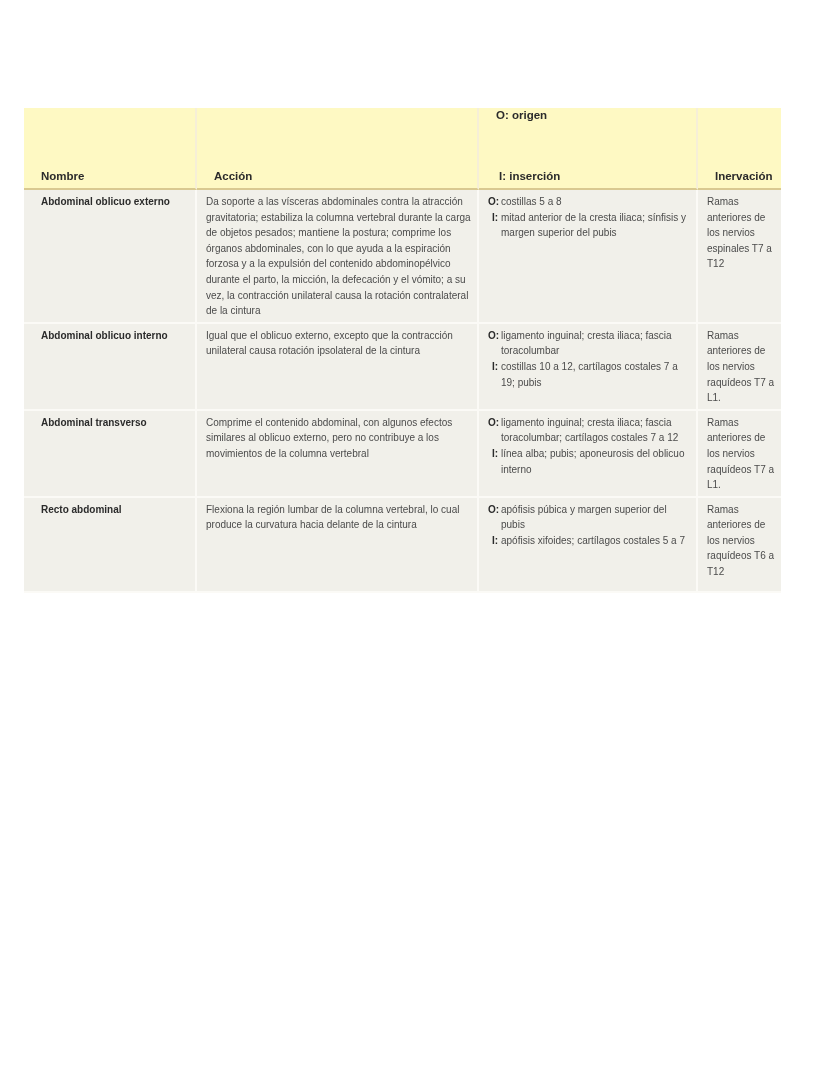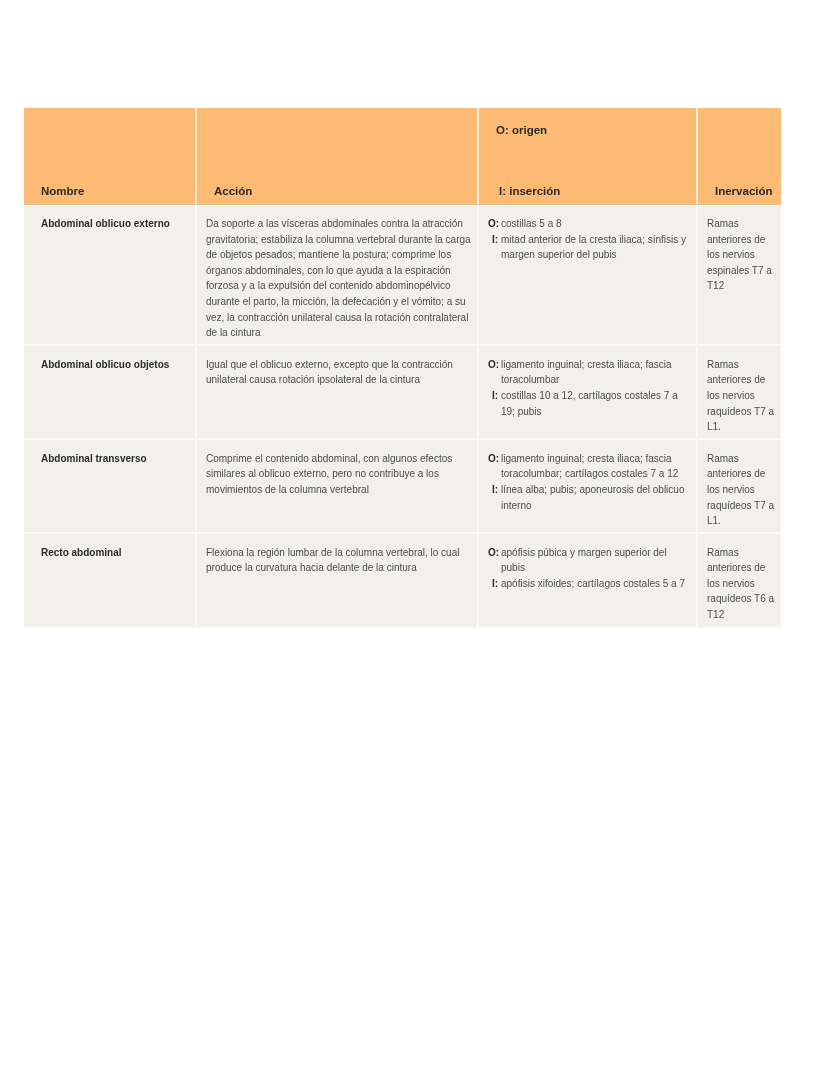--- a/index.html
+++ b/index.html
@@ -1,38 +1,38 @@
 <!DOCTYPE html>
 <html><head>
   <meta charset="utf-8">
   <style>
     html, body { margin: 0; padding: 0; background: #ffffff; }
     body { width: 828px; height: 1069px; position: relative; font-family: "Liberation Sans", "DejaVu Sans", sans-serif; color: #3a3a3a; }
     .table-wrap { position: absolute; left: 24px; top: 108px; width: 757px; }
     table { border-collapse: separate; border-spacing: 0; width: 757px; table-layout: fixed; }
     th, td { vertical-align: top; text-align: left; }
     thead th {
-      background: #fdba74;
+      background: #fef9c3;
       height: 40px;
-      padding: 16px 8px 5px 17px;
+      padding: 1px 8px 5px 17px;
       vertical-align: bottom;
       font-size: 11.5px;
       font-weight: bold;
       color: #2b2b2b;
       line-height: 13px;
       border-right: 2px solid #f6efd7;
       border-bottom: 2px solid #d9c990;
       box-sizing: border-box;
     }
     thead th:last-child { border-right: none; }
     tbody td {
       background: #f1f0ea;
       font-size: 10px;
       line-height: 15.6px;
-      padding: 11px 6px 3px 9px;
+      padding: 4px 6px 3px 9px;
       border-right: 2px solid #fbfaf6;
       border-bottom: 2px solid #fbfaf6;
       color: #4b4b4b;
       box-sizing: border-box;
     }
     tbody td:last-child { border-right: none; }
     tbody td.name { font-weight: bold; color: #2b2b2b; padding-left: 17px; }
     col.c1 { width: 173px; } col.c2 { width: 282px; } col.c3 { width: 219px; } col.c4 { width: 83px; }
     .oi-line { display: flex; }
     .oi-key { font-weight: bold; color: #2b2b2b; flex: 0 0 auto; }
@@ -74,21 +74,21 @@
               <span class="oi-val">costillas 5 a 8</span>
             </div>
           <div class="oi-line">
               <span class="oi-key i">I:</span>
               <span class="oi-val">mitad anterior de la cresta iliaca; sínfisis y margen superior del pubis</span>
             </div>
         </td>
         <td>Ramas anteriores de los nervios espinales T7 a T12</td>
       </tr>
       <tr class="r2">
-        <td class="name">Abdominal oblicuo objetos</td>
+        <td class="name">Abdominal oblicuo interno</td>
         <td>Igual que el oblicuo externo, excepto que la contracción unilateral causa rotación ipsolateral de la cintura</td>
         <td>
           <div class="oi-line">
               <span class="oi-key o">O:</span>
               <span class="oi-val">ligamento inguinal; cresta iliaca; fascia toracolumbar</span>
             </div>
           <div class="oi-line">
               <span class="oi-key i">I:</span>
               <span class="oi-val">costillas 10 a 12, cartílagos costales 7 a 19; pubis</span>
             </div>

